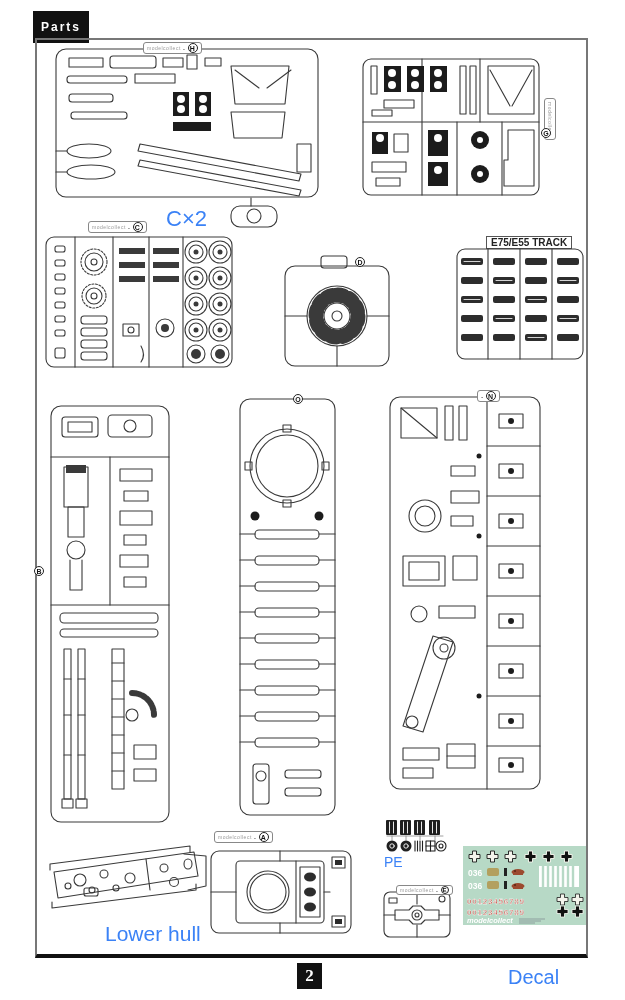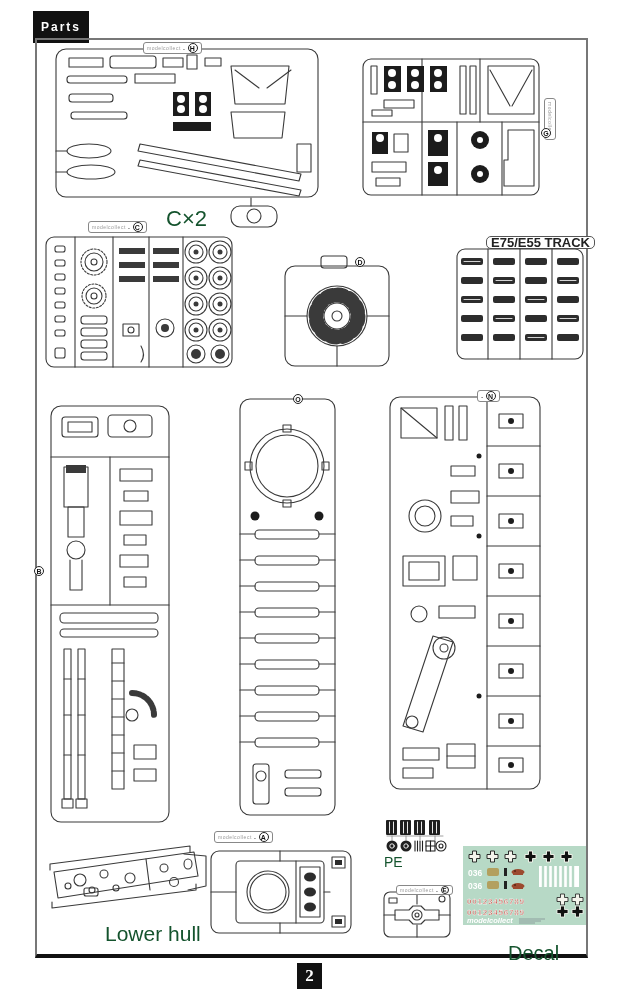--- a/index.html
+++ b/index.html
@@ -10,23 +10,23 @@
   .blackbox { background: #111; color: #fff; font-weight: bold; display: flex; align-items: center; justify-content: center; }
   .parts-label { left: 33px; top: 11px; height: 17px; padding: 16px 8px; font-size: 12px; letter-spacing: 2px; }
   .pagenum { left: 297px; top: 963px; width: 25px; height: 26px; font-size: 17px; font-family: "Liberation Serif", serif; }
   .line { fill: none; stroke: #3a3a3a; stroke-width: 1.1; stroke-linejoin: round; stroke-linecap: round; }
   .tab { display: flex; align-items: center; gap: 2px; height: 12px; padding: 0 3px; border: 1px solid #888;
          border-radius: 3px; background: #fff; font-size: 5px; color: #999; letter-spacing: 0.5px; white-space: nowrap; }
   .tab .dash { color: #444; font-size: 7px; line-height: 1; }
   .circ { width: 10px; height: 10px; border: 1.2px solid #222; border-radius: 50%; background: #fff; color: #111;
           font-size: 7px; font-weight: bold; display: flex; align-items: center; justify-content: center; flex: 0 0 auto; }
   .vtab { transform: rotate(90deg); transform-origin: left top; }
-  .biglabel { color: #14532d; }
-  .tracktab { height: 13px; padding: 0 4px; border: 1px solid #555; border-radius: 5px; background: #fff;
-              font-size: 13px; font-weight: bold; color: #222; display: flex; align-items: center; }
+  .biglabel { color: #3b82f6; }
+  .tracktab { height: 13px; padding: 0 4px; border: 1px solid #555; border-radius: 0; background: #fff;
+              font-size: 10px; font-weight: bold; color: #222; display: flex; align-items: center; }
 </style>
 </head>
 <body>
 
 <div class="page">
 
   <div class="abs blackbox parts-label">Parts</div>
 
   <div class="abs frame"></div>
 
@@ -524,17 +524,17 @@
       <use href="#cx" x="94" y="60"></use>
         <use href="#cx" x="109" y="60"></use>
     </g>
     <text x="4" y="77" font-size="7.5" font-style="italic" font-weight="bold" fill="#fff">modelcollect</text>
     <g stroke="#667" stroke-width="0.5">
       <line x1="56" y1="73" x2="82" y2="73"></line>
         <line x1="56" y1="75" x2="78" y2="75"></line>
         <line x1="56" y1="77" x2="72" y2="77"></line>
     </g>
   </svg>
-  <div class="abs biglabel" style="left:508px;top:942px;font-size:20px">Decal</div>
+  <div class="abs biglabel" style="left:508px;top:966px;font-size:20px">Decal</div>
 
   <div class="abs blackbox pagenum">2</div>
 
 </div>
 
 </body></html>

